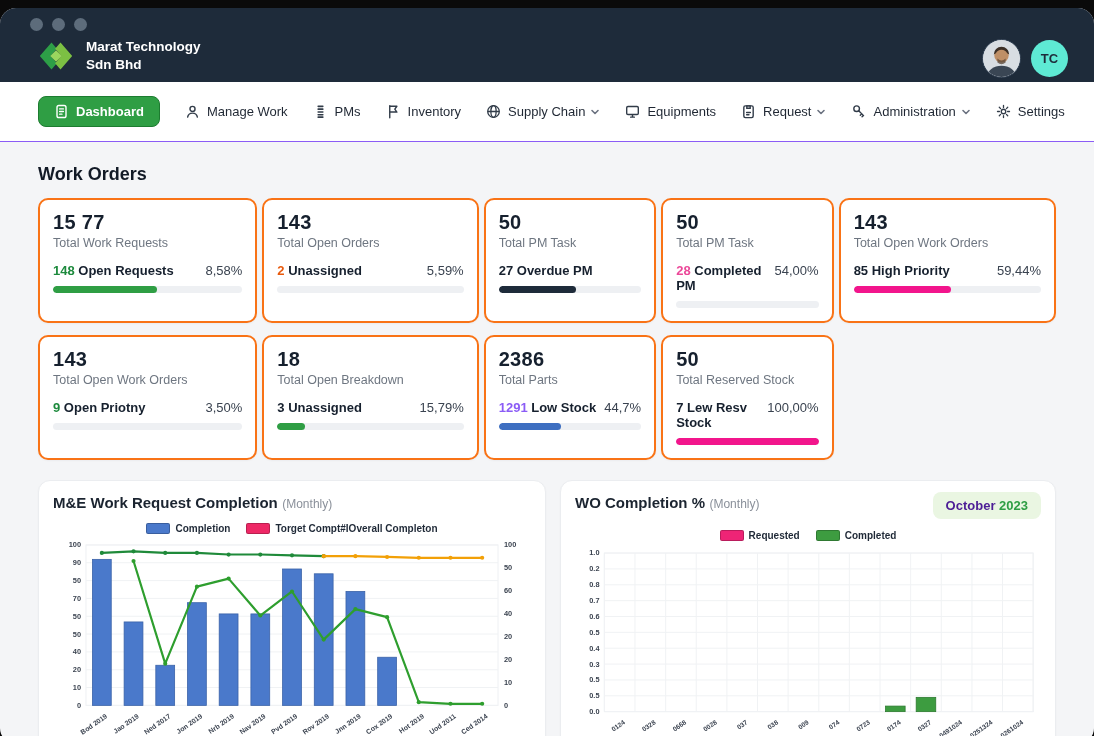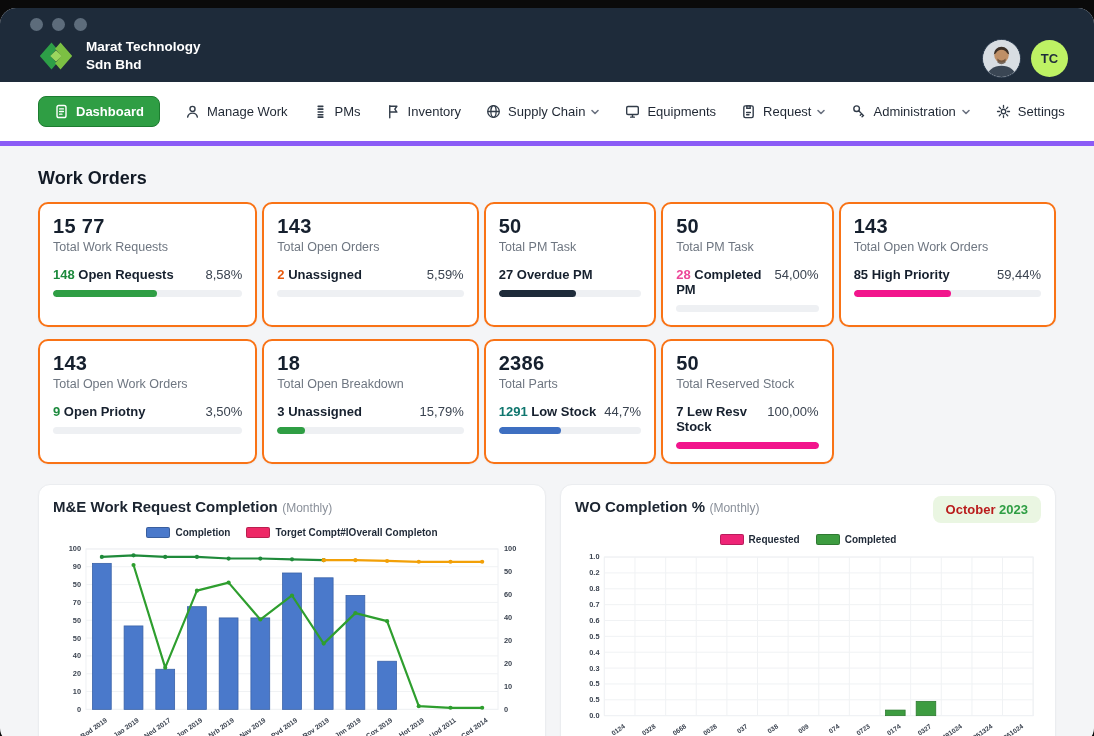--- a/index.html
+++ b/index.html
@@ -7,24 +7,24 @@
 
   
   .top-header{background:#1e2b3a;height:74px;position:relative;}
   .traffic-dots{position:absolute;top:10px;left:30px;display:flex;gap:9px;}
   .traffic-dots .dot{width:13px;height:13px;border-radius:50%;background:#5d6c7b;cursor:pointer;}
   .brand{position:absolute;left:38px;top:30px;display:flex;align-items:center;gap:12px;}
   .brand-logo{width:36px;height:36px;}
   .brand-name{color:#ffffff;font-weight:700;font-size:13.5px;line-height:1.3;}
   .header-right{position:absolute;right:26px;top:31px;display:flex;align-items:center;gap:10px;}
   .avatar{width:37px;height:37px;border-radius:50%;overflow:hidden;background:#cfd6dd;cursor:pointer;border:1px solid #2c3b4d;}
-  .initials{width:37px;height:37px;border-radius:50%;background:#bef264;color:#1e2b3a;font-weight:700;font-size:13px;display:flex;align-items:center;justify-content:center;cursor:pointer;}
+  .initials{width:37px;height:37px;border-radius:50%;background:#5eead4;color:#1e2b3a;font-weight:700;font-size:13px;display:flex;align-items:center;justify-content:center;cursor:pointer;}
 
   
-  .nav-bar{background:#ffffff;height:59px;display:flex;align-items:center;padding:0 38px;gap:25px;border-bottom:5px solid #8b5cf6;}
+  .nav-bar{background:#ffffff;height:59px;display:flex;align-items:center;padding:0 38px;gap:25px;border-bottom:1px solid #8b5cf6;}
   .nav-item{display:flex;align-items:center;gap:7px;font-size:13px;color:#1f2733;cursor:pointer;white-space:nowrap;}
   .nav-item .nav-icon{width:15px;height:15px;display:inline-flex;color:#323c49;}
   .nav-item .nav-icon svg{width:100%;height:100%;}
   .nav-item.active{background:#2f9e44;border:1.5px solid #1d7c30;color:#ffffff;border-radius:8px;padding:7px 15px;font-weight:700;}
   .nav-item.active .nav-icon{color:#ffffff;}
   .chev{width:10px;height:10px;display:inline-flex;color:#6b7280;margin-left:-2px;}
   .chev svg{width:100%;height:100%;}
 
   
   .main{padding:14px 38px 0 38px;}
@@ -42,21 +42,21 @@
   .bar-track{height:7px;border-radius:5px;background:#eef0f3;margin-top:8px;overflow:hidden;}
   .bar-fill{height:100%;border-radius:5px;}
 
   
   .charts-row{display:grid;grid-template-columns:508px 496px;gap:14px;}
   .panel{background:#ffffff;border:1px solid #ebedf0;border-radius:12px;padding:13px 14px 10px 14px;box-shadow:0 1px 2px rgba(16,24,40,.04);height:272px;position:relative;}
   .panel-head{display:flex;justify-content:space-between;align-items:flex-start;}
   .panel-title{font-size:15px;font-weight:700;color:#1b2430;}
   .panel-sub{font-size:12px;color:#8a909a;font-weight:400;}
   .date-pill{background:#eaf6e2;border-radius:8px;padding:6px 13px;font-size:13px;font-weight:700;cursor:pointer;margin-top:-2px;}
-  .date-pill .m{color:#b91c1c;} .date-pill .y{color:#2f9e44;}
+  .date-pill .m{color:#4c1d95;} .date-pill .y{color:#2f9e44;}
   .legend{display:flex;justify-content:center;gap:16px;margin-top:9px;height:14px;align-items:center;}
   .legend-item{display:flex;align-items:center;gap:5px;cursor:pointer;}
   .legend-swatch{width:22px;height:9px;border-radius:2px;border:1px solid rgba(0,0,0,.22);}
   .legend-label{font-size:10px;font-weight:700;color:#1f2937;}
   .chart-svg{width:100%;height:208px;display:block;margin-top:2px;}
 </style>
 </head>
 <body>
 
 <div class="frame">
@@ -274,21 +274,21 @@
             <div class="stat-pct">15,79%</div>
           </div>
           <div class="bar-track">
             <div class="bar-fill" style="width:15%;background:#2f9e44"></div>
           </div>
         </div>
         <div class="card">
           <div class="card-value">2386</div>
           <div class="card-label">Total Parts</div>
           <div class="card-stat">
-            <div class="stat-left"><span style="color:#0f766e">1291</span> Low Stock</div>
+            <div class="stat-left"><span style="color:#8b5cf6">1291</span> Low Stock</div>
             <div class="stat-pct">44,7%</div>
           </div>
           <div class="bar-track">
             <div class="bar-fill" style="width:44%;background:#3e6fc1"></div>
           </div>
         </div>
         <div class="card">
           <div class="card-value">50</div>
           <div class="card-label">Total Reserved Stock</div>
           <div class="card-stat">

